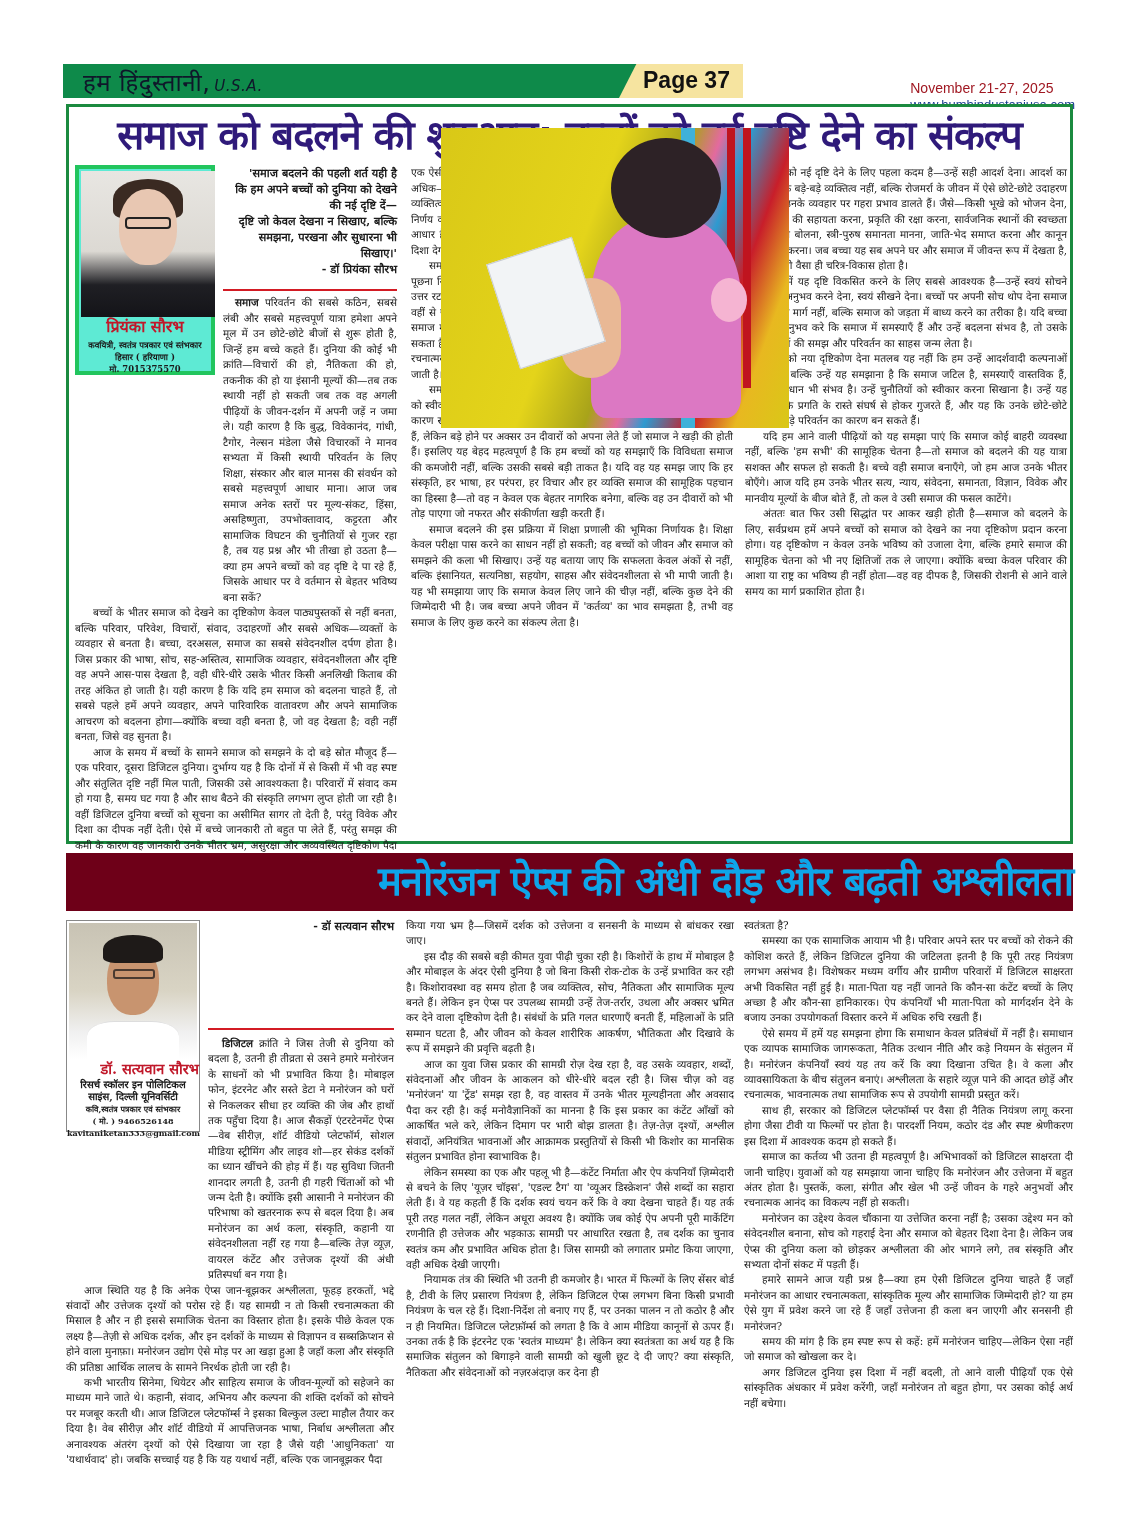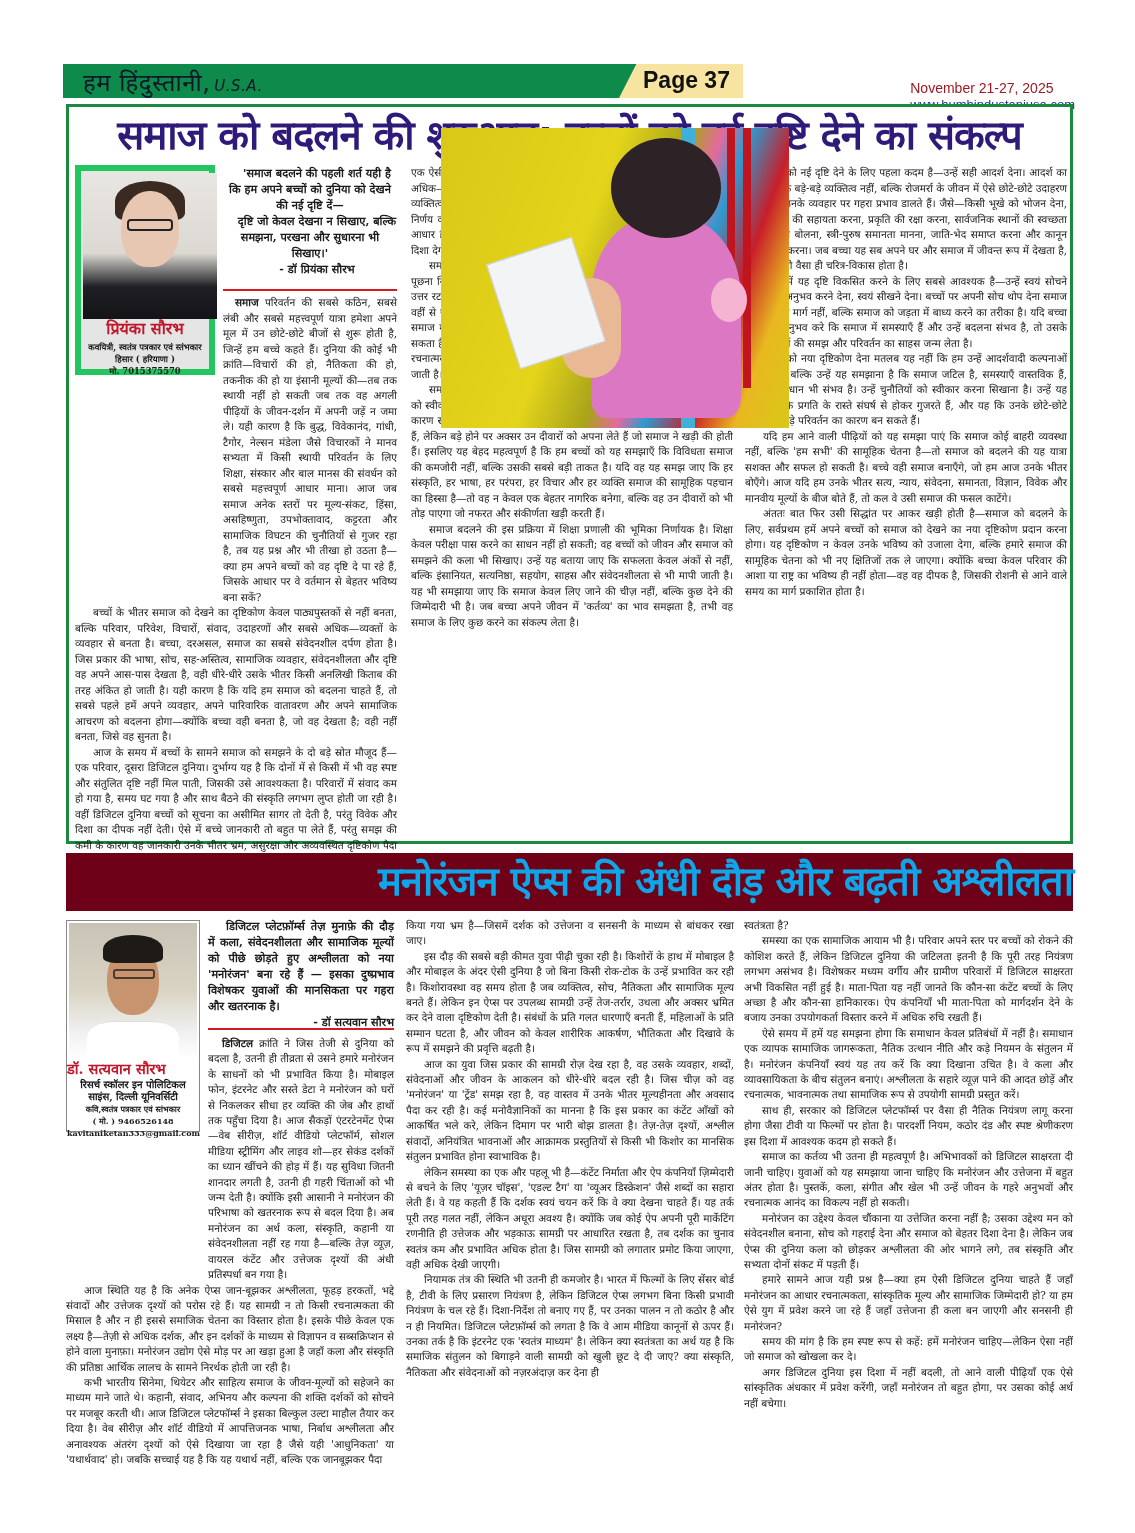--- a/index.html
+++ b/index.html
@@ -21,30 +21,30 @@
   
   .article1 { position: absolute; left: 66px; top: 104px; width: 1007px; height: 740px; border: 3px solid #1b8a3f; background: #fff; }
   .a1-headline { position: absolute; left: 0; top: 4px; width: 100%; text-align: center; color: #2f1a7a;
                  font-family: "DejaVu Sans", sans-serif; font-weight: bold; font-size: 40px; letter-spacing: -1px; line-height: 48px; }
   .a1-body { position: absolute; left: 6px; top: 58px; width: 993px; height: 676px; font-size: 10.4px; line-height: 15.5px; text-align: justify; }
   .col { position: absolute; top: 0; }
   .col-a { left: 0; width: 322px; }
   .col-b { left: 336px; width: 322px; }
   .col-c { left: 670px; width: 322px; }
 
-  .author-box { position: absolute; left: 0; top: 0; width: 140px; height: 210px; border: 6px solid #22c55e; background: #e5e5e5; }
+  .author-box { position: absolute; left: 0; top: 0; width: 140px; height: 210px; border: 4px solid #22c55e; background: #5eead4; }
   .author-photo { position: absolute; left: 2px; top: 2px; width: 134px; height: 146px;
                   background: linear-gradient(180deg, #e8e6e2 0%, #dcd9d3 55%, #1f1f24 78%, #141418 100%); overflow: hidden; }
   .face { position: absolute; left: 38px; top: 18px; width: 58px; height: 76px; border-radius: 48% 48% 45% 45%; background: #e8c7b2; }
   .hair { position: absolute; left: 32px; top: 8px; width: 70px; height: 40px; border-radius: 50% 50% 20% 20%; background: #3a2a22; }
   .glasses { position: absolute; left: 44px; top: 46px; width: 46px; height: 12px; border: 2px solid #222; border-radius: 4px; }
   .author-name { position: absolute; left: 0; top: 150px; width: 100%; text-align: center; color: #c0182a; font-weight: bold; font-size: 16px; }
   .author-meta { position: absolute; left: 0; top: 170px; width: 100%; text-align: center; font-size: 8.4px; line-height: 12px; font-weight: bold; }
 
-  .pull-quote { position: absolute; left: 148px; top: 0; width: 174px; font-weight: bold; font-size: 11.2px; line-height: 16px; text-align: center; }
+  .pull-quote { position: absolute; left: 148px; top: 0; width: 174px; font-weight: bold; font-size: 11.2px; line-height: 16px; text-align: right; }
   .pull-quote p { text-indent: 14px; }
   .pq-sign { padding-left: 14px; }
   .red-rule { position: absolute; height: 2px; background: #d31b24; }
 
   .body-text p { text-indent: 18px; margin: 0; }
   .lead-word { font-weight: bold; }
 
   .photo1 { position: absolute; left: 441px; top: 128px; width: 348px; height: 300px; overflow: hidden;
             background: linear-gradient(110deg, #d9c817 0%, #e4d41a 40%, #a8a31a 55%, #e36a9e 62%, #2e9ad0 68%, #c81e2a 78%, #e8b820 88%, #d9c817 100%); }
   .ph-book { position: absolute; left: 60px; top: 120px; width: 90px; height: 110px; background: #f2f4f6; transform: rotate(-18deg); border: 1px solid #c8ccd2; }
@@ -62,21 +62,21 @@
                  font-family: "DejaVu Sans", sans-serif; font-weight: bold; font-size: 40px; letter-spacing: -1px; line-height: 48px; }
   .article2 { position: absolute; left: 66px; top: 918px; width: 1007px; height: 600px; font-size: 10.4px; line-height: 15.4px; text-align: justify; }
 
   .author2-box { position: absolute; left: 0; top: 2px; width: 134px; height: 212px; border: 1px solid #888; background: #fff; }
   .author2-photo { position: absolute; left: 2px; top: 2px; width: 128px; height: 136px;
                    background: linear-gradient(180deg, #c8c3b4 0%, #d9d4c4 50%, #f0f0f0 80%, #ffffff 100%); overflow: hidden; }
   .face2 { position: absolute; left: 38px; top: 22px; width: 52px; height: 70px; border-radius: 48% 48% 45% 45%; background: #c8946f; }
   .hair2 { position: absolute; left: 34px; top: 12px; width: 60px; height: 28px; border-radius: 50% 50% 20% 20%; background: #1e1a18; }
   .glasses2 { position: absolute; left: 44px; top: 46px; width: 42px; height: 10px; border: 2px solid #4a3a30; border-radius: 3px; }
   .shirt2 { position: absolute; left: 18px; top: 98px; width: 92px; height: 50px; border-radius: 30% 30% 0 0; background: #ffffff; border-top: 1px solid #ddd; }
-  .author2-name { position: absolute; left: 0; top: 140px; width: 100%; text-align: left; color: #c0182a; font-weight: bold; font-size: 14.5px; }
+  .author2-name { position: absolute; left: 0; top: 140px; width: 100%; text-align: right; color: #c0182a; font-weight: bold; font-size: 14.5px; }
   .author2-meta { position: absolute; left: 0; top: 158px; width: 100%; text-align: center; font-size: 8px; line-height: 12px; font-weight: bold; }
   .pull-quote2 { position: absolute; left: 142px; top: 0; width: 186px; font-weight: bold; font-size: 11.2px; line-height: 16px; text-align: justify; }
   .pull-quote2 p { text-indent: 18px; }
 </style>
 </head>
 <body>
 
 <header class="masthead">
   <div class="mast-green">
     <div class="mast-title">
@@ -173,21 +173,20 @@
       <div class="author2-name">डॉ. सत्यवान सौरभ</div>
       <div class="author2-meta">
         <div style="font-size:10px;">रिसर्च स्कॉलर इन पोलिटिकल साइंस, दिल्ली यूनिवर्सिटी</div>
         <div>कवि,स्वतंत्र पत्रकार एवं स्तंभकार</div>
         <div>( मो. ) 9466526148</div>
         <div>kavitaniketan333@gmail.com</div>
       </div>
     </div>
 
     <div class="pull-quote2">
-      <p>डिजिटल प्लेटफ़ॉर्म्स तेज़ मुनाफ़े की दौड़ में कला, संवेदनशीलता और सामाजिक मूल्यों को पीछे छोड़ते हुए अश्लीलता को नया 'मनोरंजन' बना रहे हैं — इसका दुष्प्रभाव विशेषकर युवाओं की मानसिकता पर गहरा और खतरनाक है।</p>
       <div style="text-align:right;">- डॉ सत्यवान सौरभ</div>
     </div>
     <div class="red-rule" style="left:142px; top:110px; width:186px;"></div>
 
     <div class="body-text" style="position:absolute; left:0; top:118px; width:328px;">
       <p style="margin-left:142px; text-indent:14px;"><span class="lead-word">डिजिटल</span><span> क्रांति ने जिस तेजी से दुनिया को बदला है, उतनी ही तीव्रता से उसने हमारे मनोरंजन के साधनों को भी प्रभावित किया है। मोबाइल फोन, इंटरनेट और सस्ते डेटा ने मनोरंजन को घरों से निकलकर सीधा हर व्यक्ति की जेब और हाथों तक पहुँचा दिया है। आज सैकड़ों एंटरटेनमेंट ऐप्स—वेब सीरीज़, शॉर्ट वीडियो प्लेटफॉर्म, सोशल मीडिया स्ट्रीमिंग और लाइव शो—हर सेकंड दर्शकों का ध्यान खींचने की होड़ में हैं। यह सुविधा जितनी शानदार लगती है, उतनी ही गहरी चिंताओं को भी जन्म देती है। क्योंकि इसी आसानी ने मनोरंजन की परिभाषा को खतरनाक रूप से बदल दिया है। अब मनोरंजन का अर्थ कला, संस्कृति, कहानी या संवेदनशीलता नहीं रह गया है—बल्कि तेज़ व्यूज़, वायरल कंटेंट और उत्तेजक दृश्यों की अंधी प्रतिस्पर्धा बन गया है।</span></p>
       <p>आज स्थिति यह है कि अनेक ऐप्स जान-बूझकर अश्लीलता, फूहड़ हरकतों, भद्दे संवादों और उत्तेजक दृश्यों को परोस रहे हैं। यह सामग्री न तो किसी रचनात्मकता की मिसाल है और न ही इससे समाजिक चेतना का विस्तार होता है। इसके पीछे केवल एक लक्ष्य है—तेज़ी से अधिक दर्शक, और इन दर्शकों के माध्यम से विज्ञापन व सब्सक्रिप्शन से होने वाला मुनाफ़ा। मनोरंजन उद्योग ऐसे मोड़ पर आ खड़ा हुआ है जहाँ कला और संस्कृति की प्रतिष्ठा आर्थिक लालच के सामने निरर्थक होती जा रही है।</p>
       <p>कभी भारतीय सिनेमा, थियेटर और साहित्य समाज के जीवन-मूल्यों को सहेजने का माध्यम माने जाते थे। कहानी, संवाद, अभिनय और कल्पना की शक्ति दर्शकों को सोचने पर मजबूर करती थी। आज डिजिटल प्लेटफॉर्म्स ने इसका बिल्कुल उल्टा माहौल तैयार कर दिया है। वेब सीरीज़ और शॉर्ट वीडियो में आपत्तिजनक भाषा, निर्बाध अश्लीलता और अनावश्यक अंतरंग दृश्यों को ऐसे दिखाया जा रहा है जैसे यही 'आधुनिकता' या 'यथार्थवाद' हो। जबकि सच्चाई यह है कि यह यथार्थ नहीं, बल्कि एक जानबूझकर पैदा</p>
     </div>
   </div>

